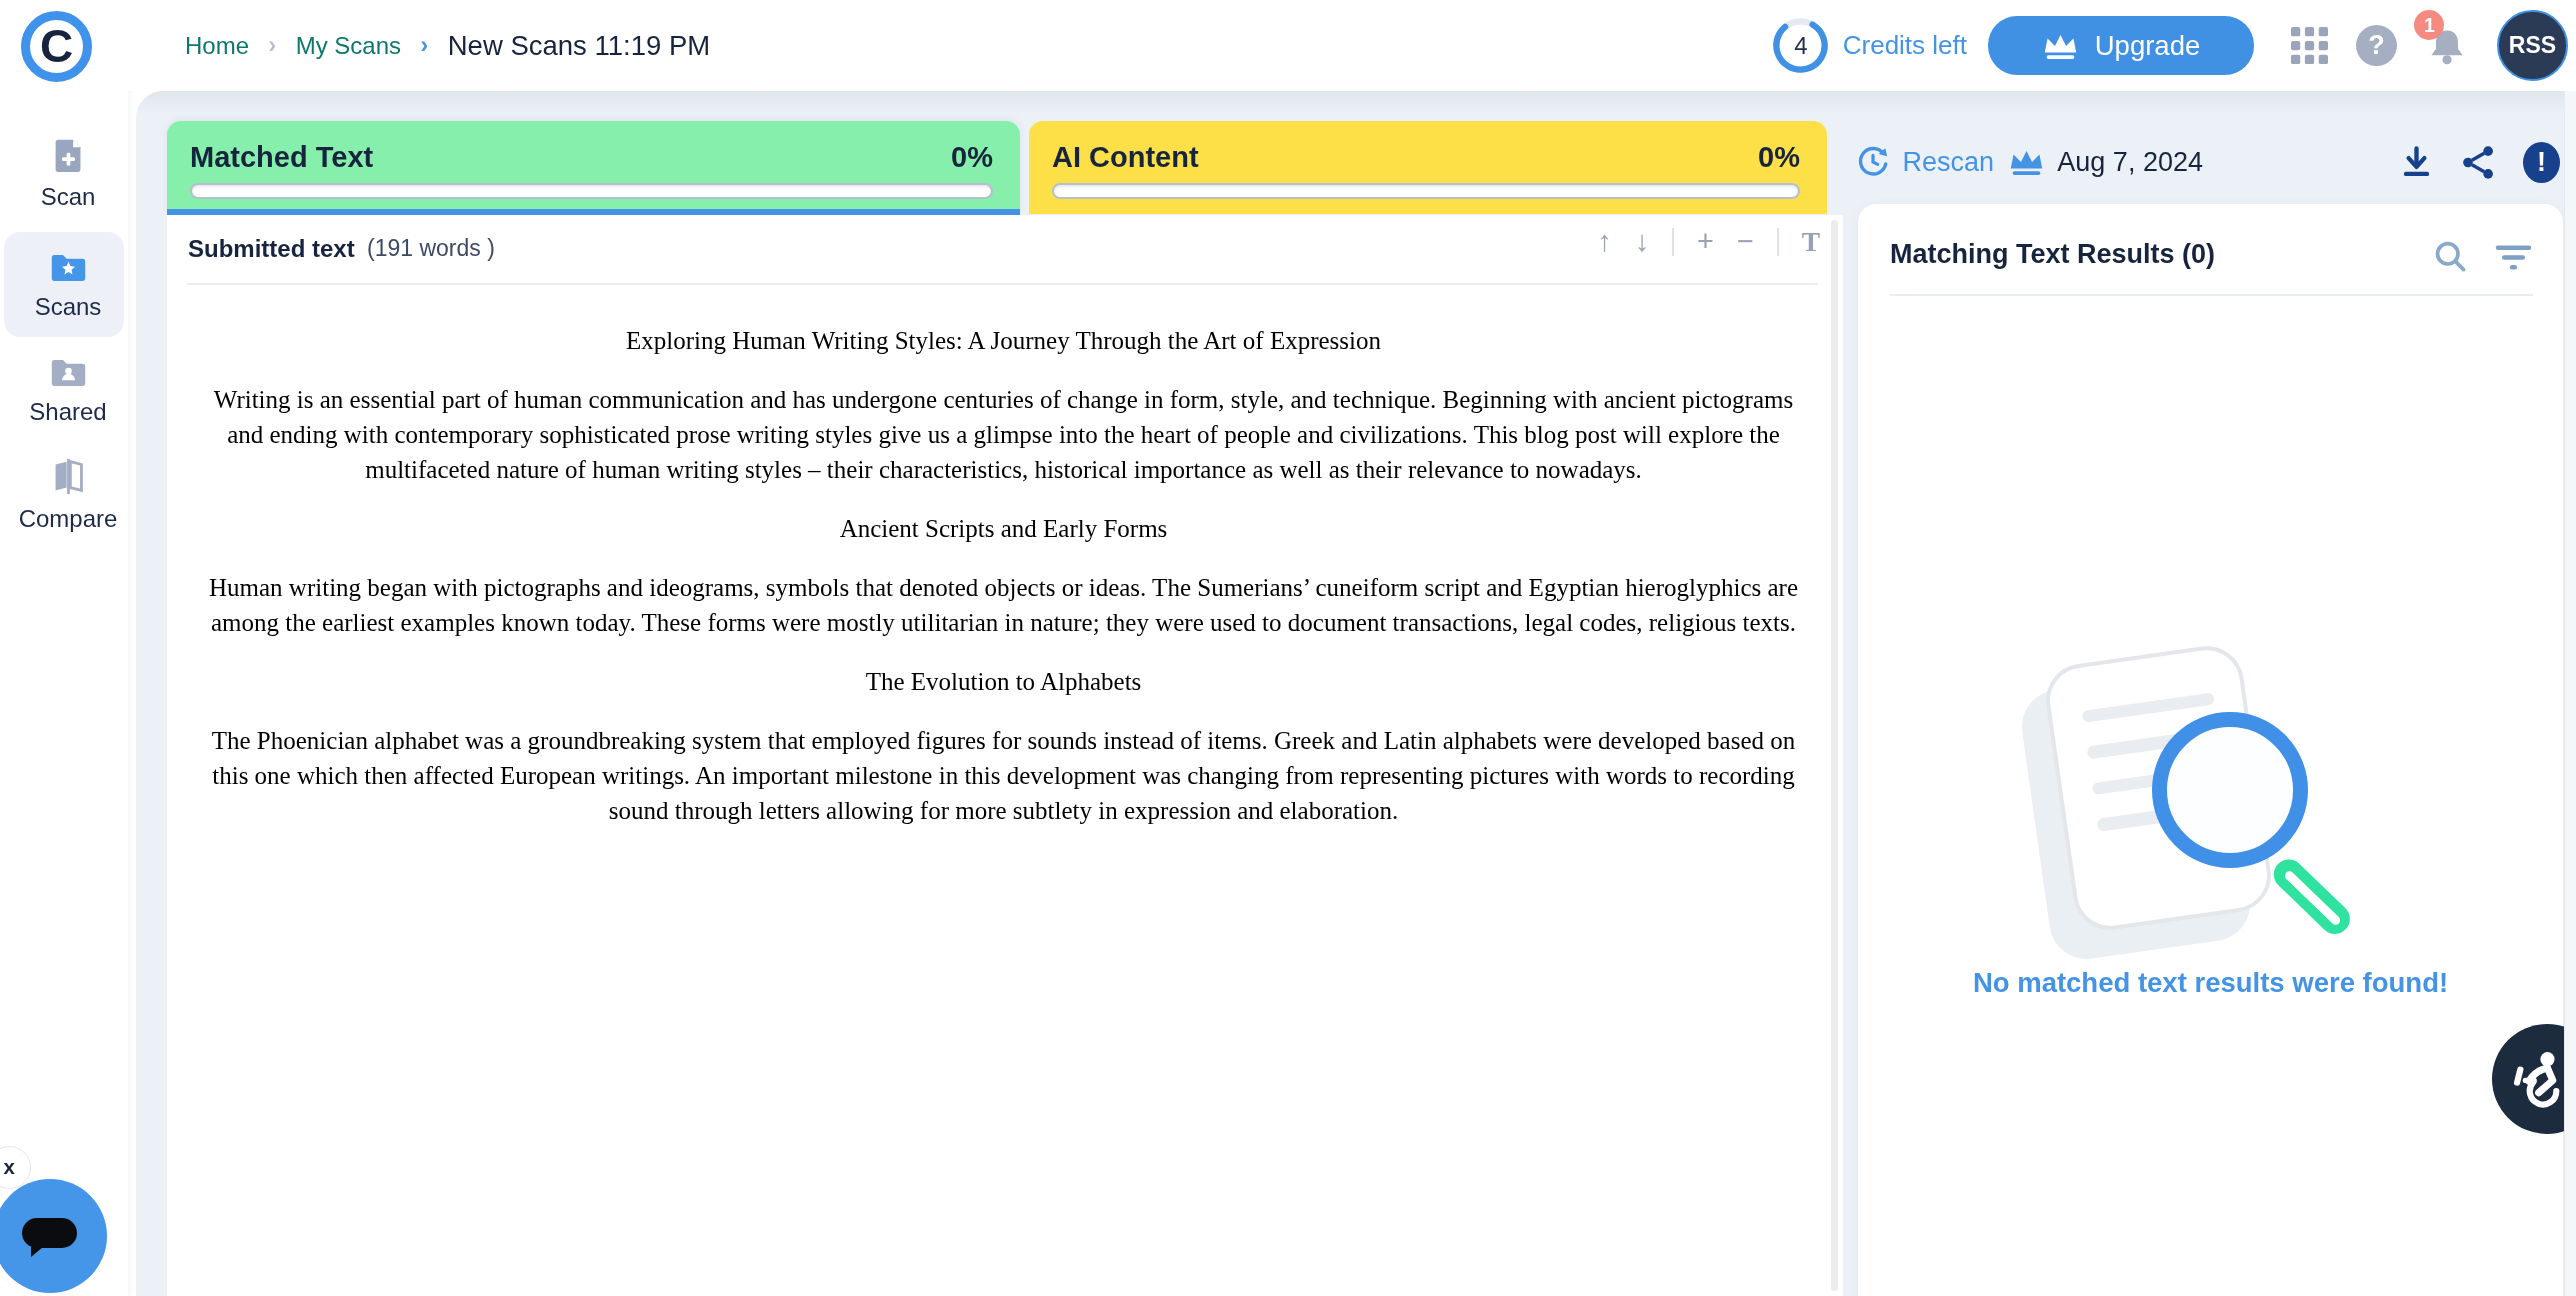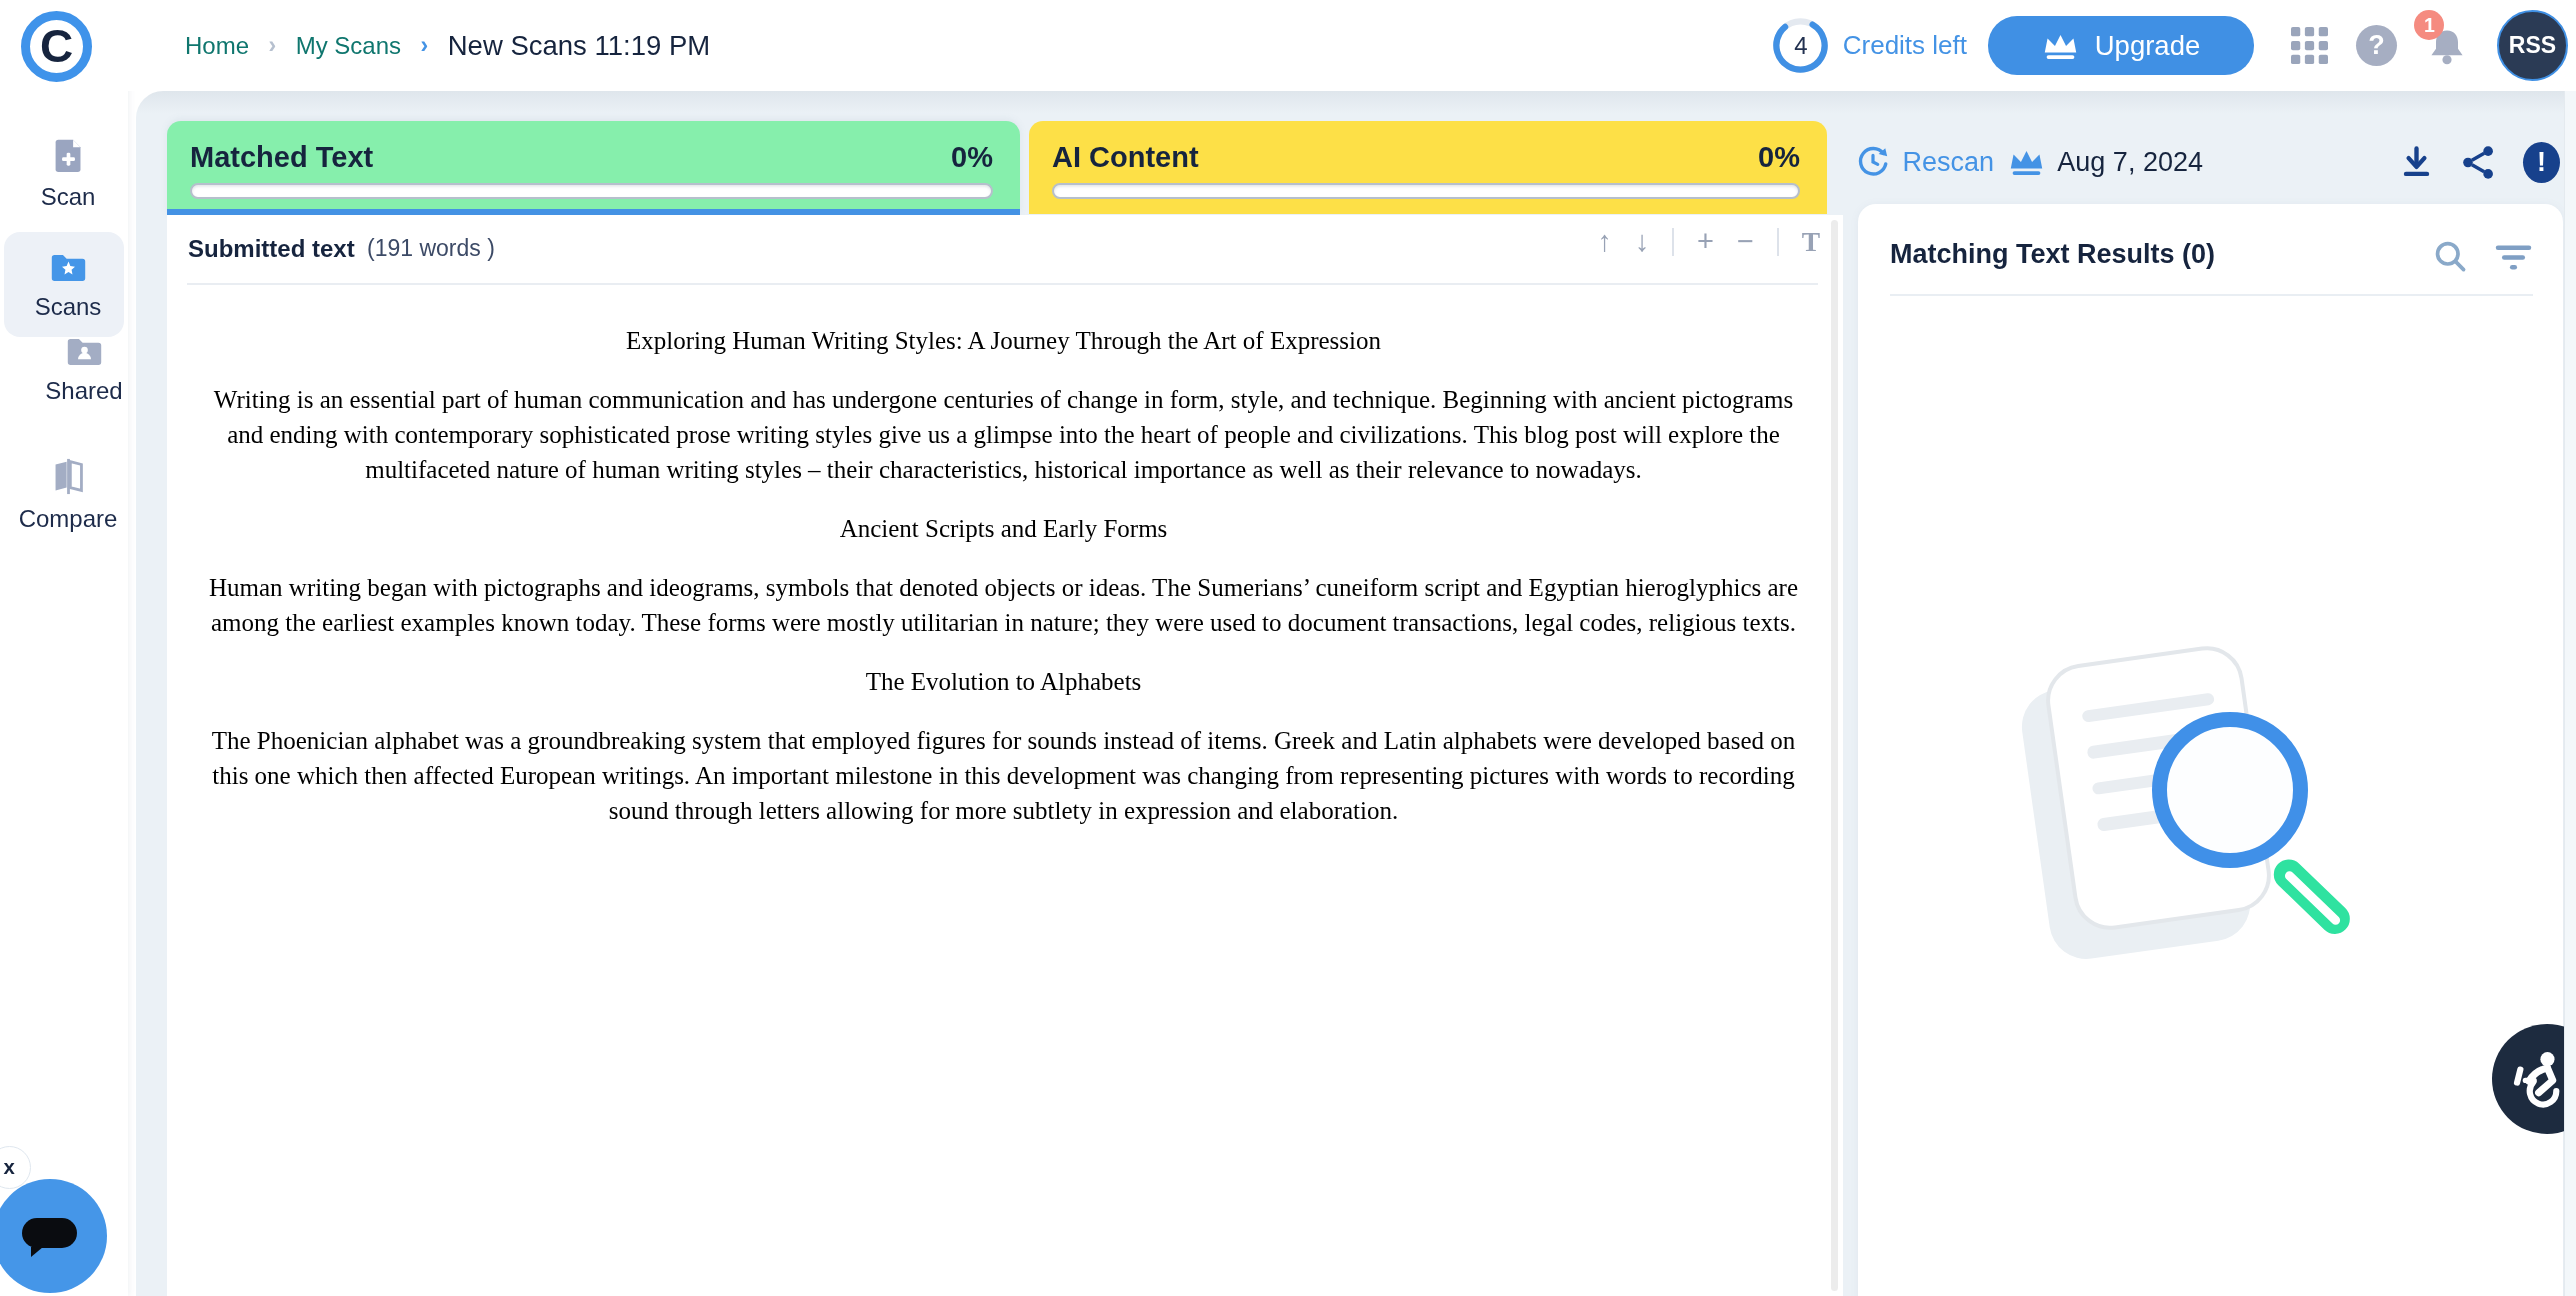--- a/index.html
+++ b/index.html
@@ -204,21 +204,21 @@
     <div class="side-item" style="top:250px;">
       <span>
         <svg width="39" height="34" viewBox="0 0 42 36">
           <path d="M3 8 a3 3 0 0 1 3 -3 h9 l4 4 h17 a3 3 0 0 1 3 3 v18 a3 3 0 0 1 -3 3 h-30 a3 3 0 0 1 -3 -3 z" fill="#4596e8"></path>
           <polygon points="21,12 23,17 28,17.6 24.3,21 25.3,26 21,23.4 16.7,26 17.7,21 14,17.6 19,17" fill="#fff"></polygon>
         </svg>
       </span>
       <span class="lbl">Scans</span>
     </div>
 
-    <div class="side-item" style="top:334px;margin-left:16px;">
+    <div class="side-item" style="top:355px;">
       <span>
         <svg width="39" height="34" viewBox="0 0 42 36">
           <path d="M3 8 a3 3 0 0 1 3 -3 h9 l4 4 h17 a3 3 0 0 1 3 3 v18 a3 3 0 0 1 -3 3 h-30 a3 3 0 0 1 -3 -3 z" fill="#a3adc4"></path>
           <circle cx="21" cy="17" r="3.6" fill="#fff"></circle>
           <path d="M14 27 a7 7 0 0 1 14 0 z" fill="#fff"></path>
         </svg>
       </span>
       <span class="lbl">Shared</span>
     </div>
 
@@ -342,20 +342,21 @@
       <div class="doc-shape doc-main">
         <div class="doc-line" style="width:133px;"></div>
         <div class="doc-line" style="width:114px;"></div>
         <div class="doc-line" style="width:126px;"></div>
         <div class="doc-line" style="width:138px;"></div>
       </div>
       <div class="lens-ring"></div>
       <div class="lens-handle"></div>
     </div>
 
+    <div class="res-empty-msg">No matched text results were found!</div>
   </div>
 
   <div class="chat-close">x</div>
   <div class="chat-btn">
     <span class="chat-bubble"></span>
   </div>
 
   <div class="a11y-btn">
     <span style="display:flex;margin-right:16px;">
       <svg width="69" height="69" viewBox="0 0 78 78">

